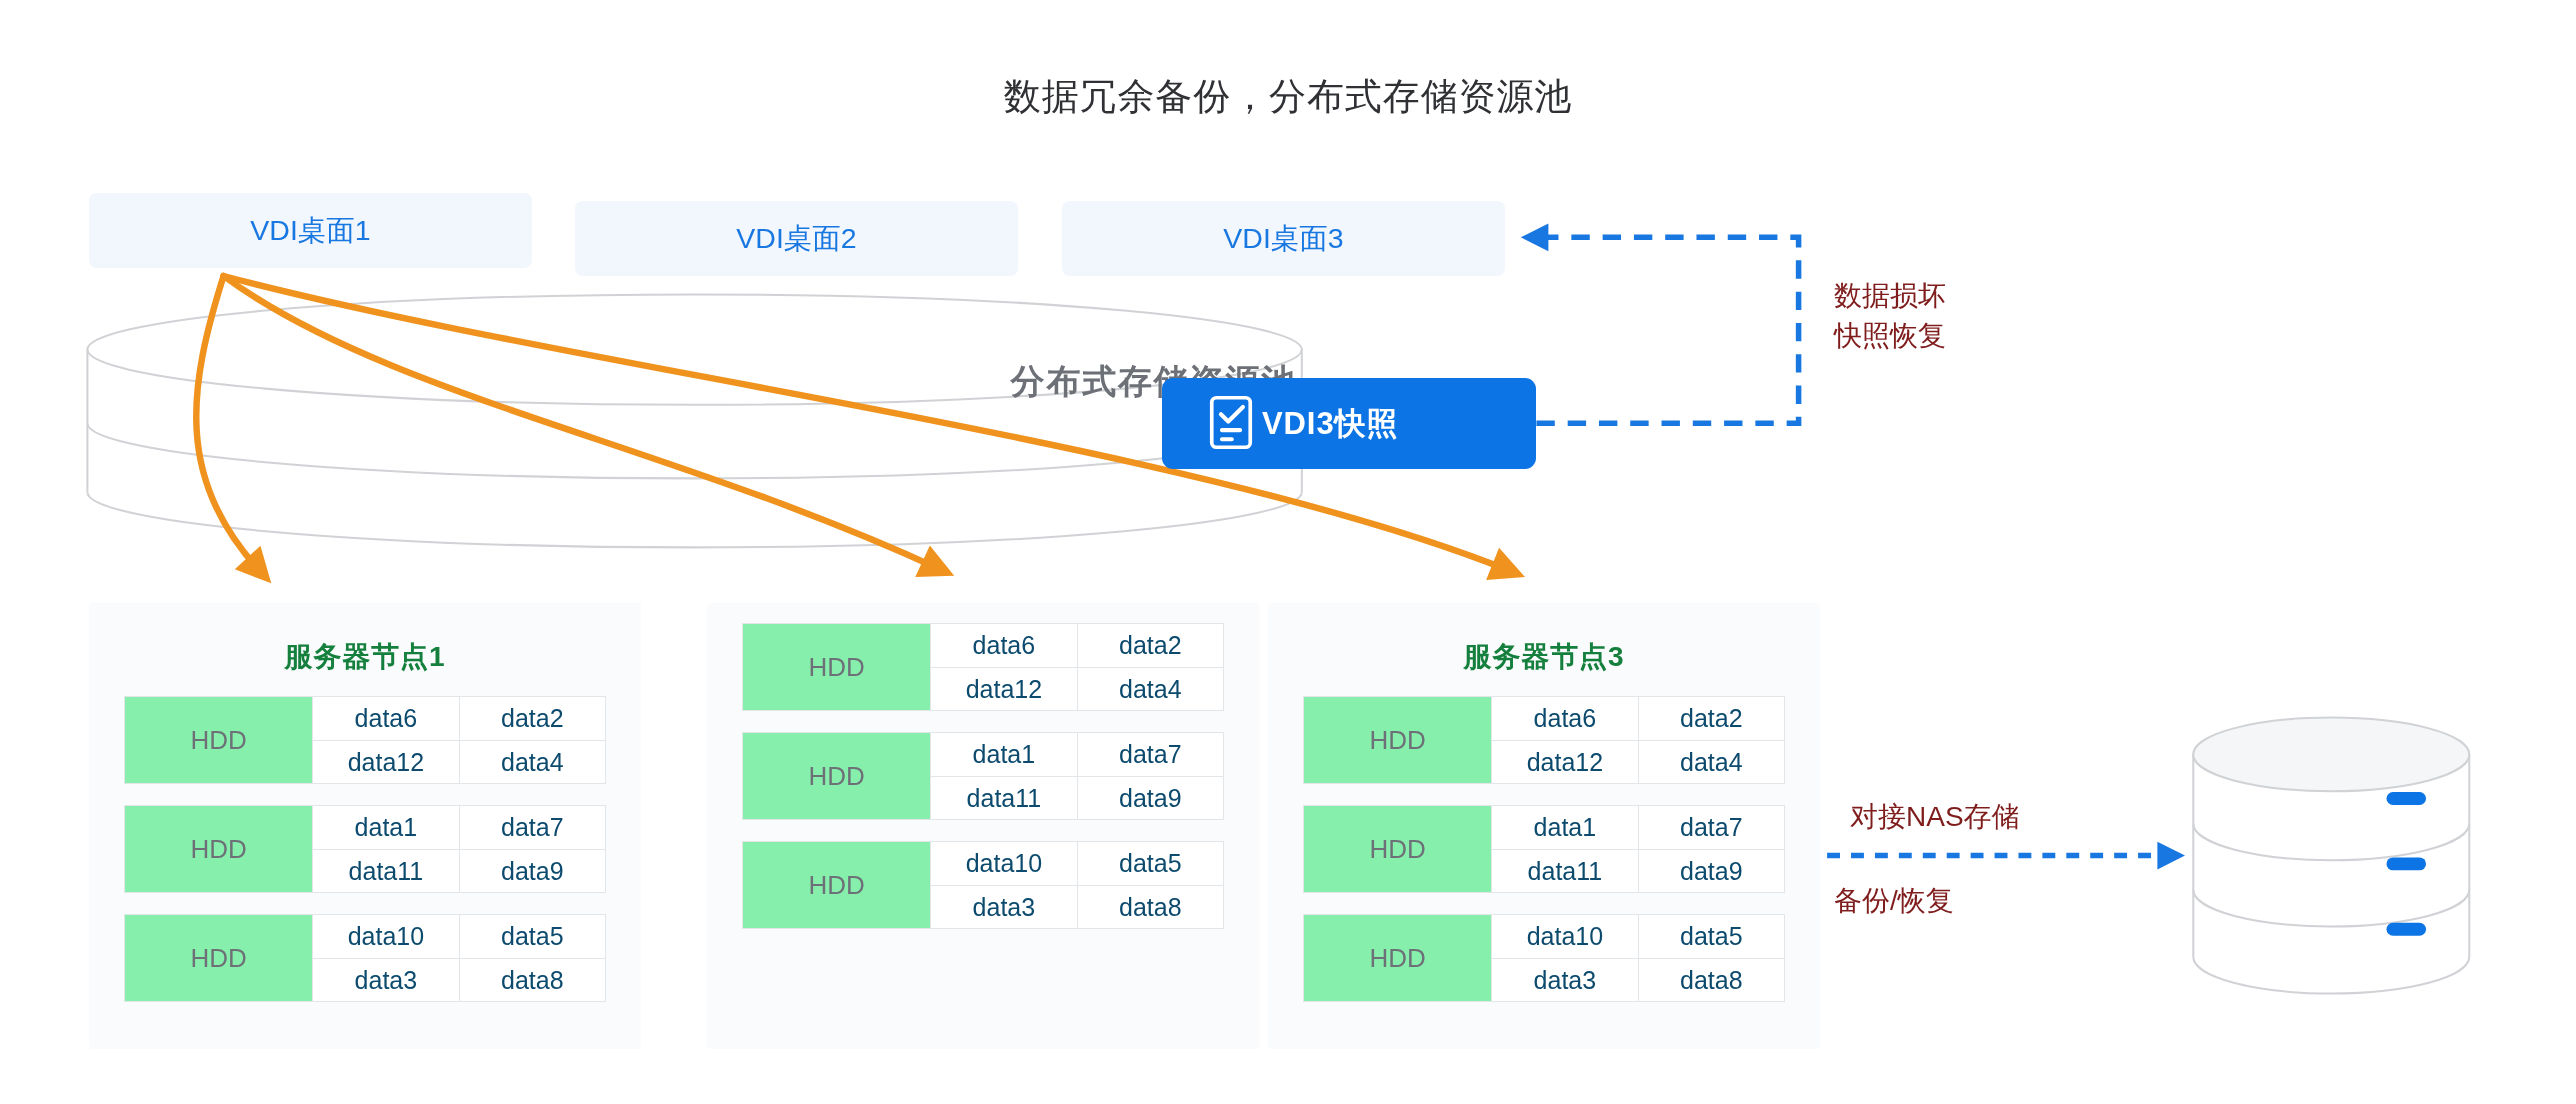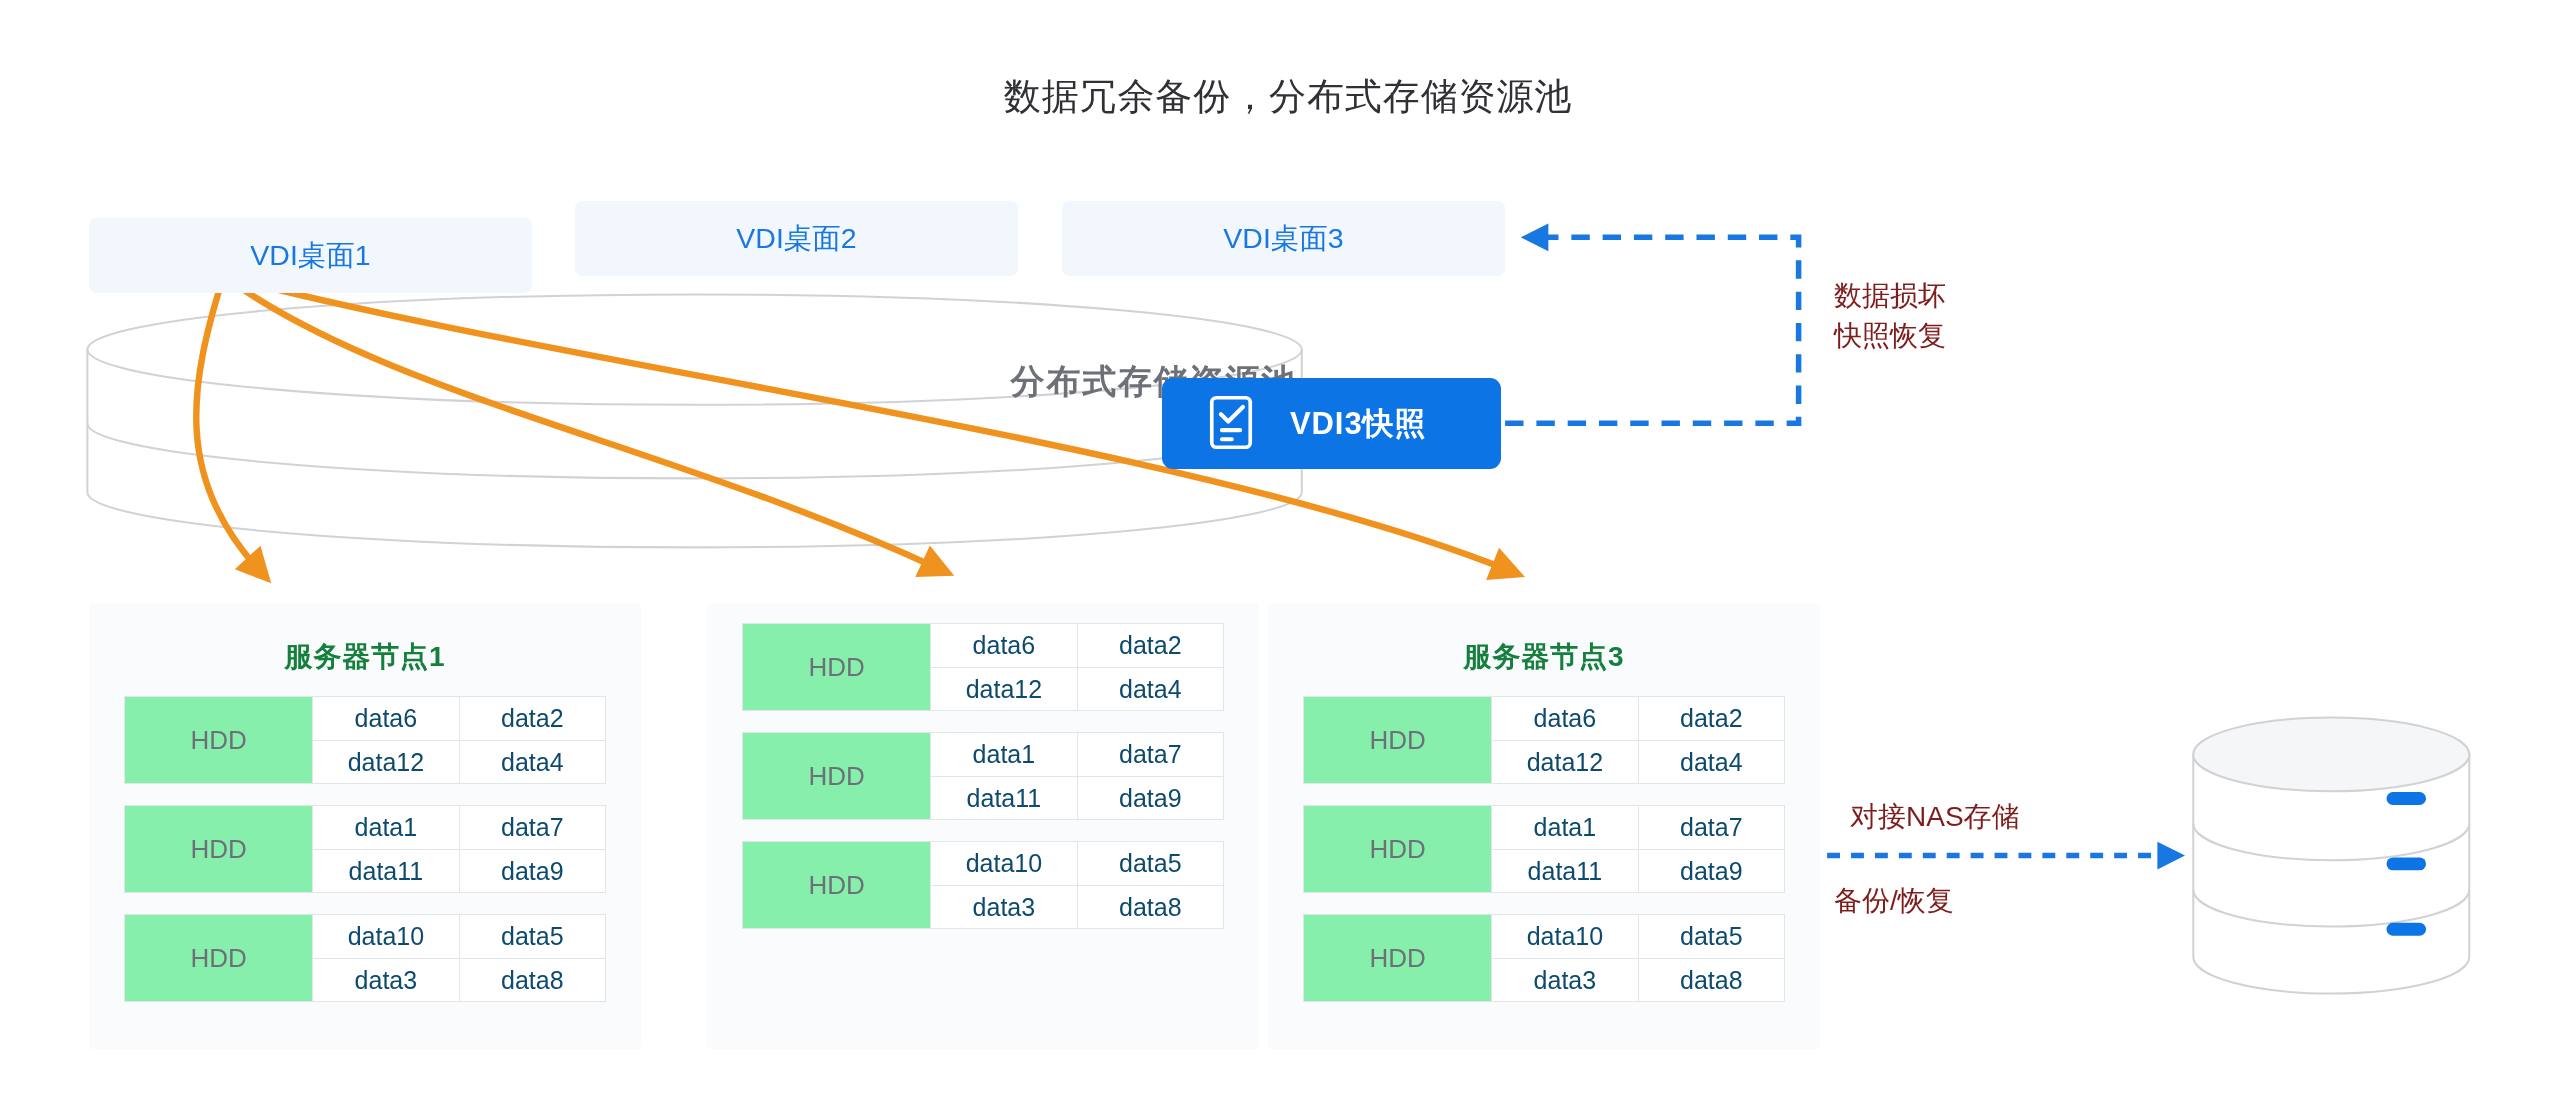--- a/index.html
+++ b/index.html
@@ -18,34 +18,34 @@
     text-align:center;font-size:37px;color:#2f3135;letter-spacing:0.9px;
   }
 
   
   .vdi-box{
     position:absolute;height:75px;border-radius:7.4px;
     background:#f2f7fd;
     display:flex;align-items:center;justify-content:center;
     font-size:28.5px;color:#1877e0;
   }
-  #vdi1{left:89px;top:218px;width:443px;}
+  #vdi1{left:89px;top:193px;width:443px;}
   #vdi2{left:575px;top:201px;width:443px;}
   #vdi3{left:1062px;top:201px;width:443px;}
   .pool-label{
     position:absolute;left:83px;top:359px;width:1214px;
     text-align:right;font-size:34px;font-weight:bold;color:#6d7177;
     letter-spacing:1.8px;
   }
 
   
   #snapshot{
-    position:absolute;left:1162px;top:378px;width:339px;height:91px;
+    position:absolute;left:1162px;top:378px;width:374px;height:91px;
     background:#0c74e4;border-radius:11px;
-    display:flex;align-items:center;gap:36px;padding-left:46px;
+    display:flex;align-items:center;gap:8px;padding-left:46px;
     box-sizing:border-box;
   }
   #snapshot .snap-text{font-size:31px;font-weight:bold;color:#ffffff;letter-spacing:0.9px;}
 
   
   .anno{position:absolute;font-size:28px;color:#7f1d1d;line-height:1.42;white-space:nowrap;}
   #anno-snapshot{left:1834px;top:276px;}
   #anno-nas-top{left:1850px;top:797px;}
   #anno-nas-bottom{left:1834px;top:881px;}
 

